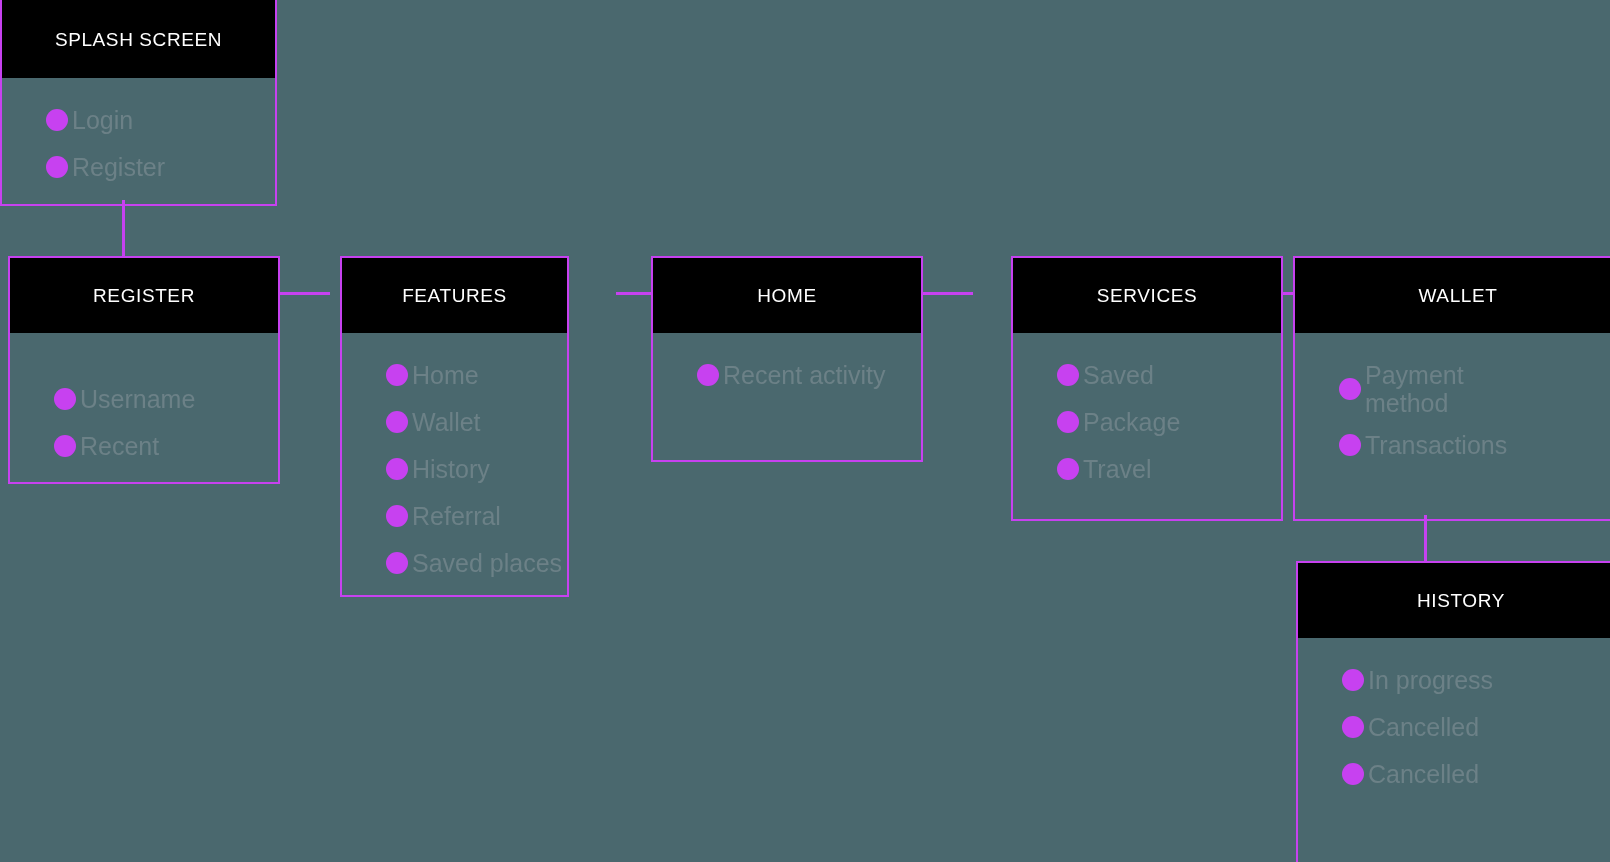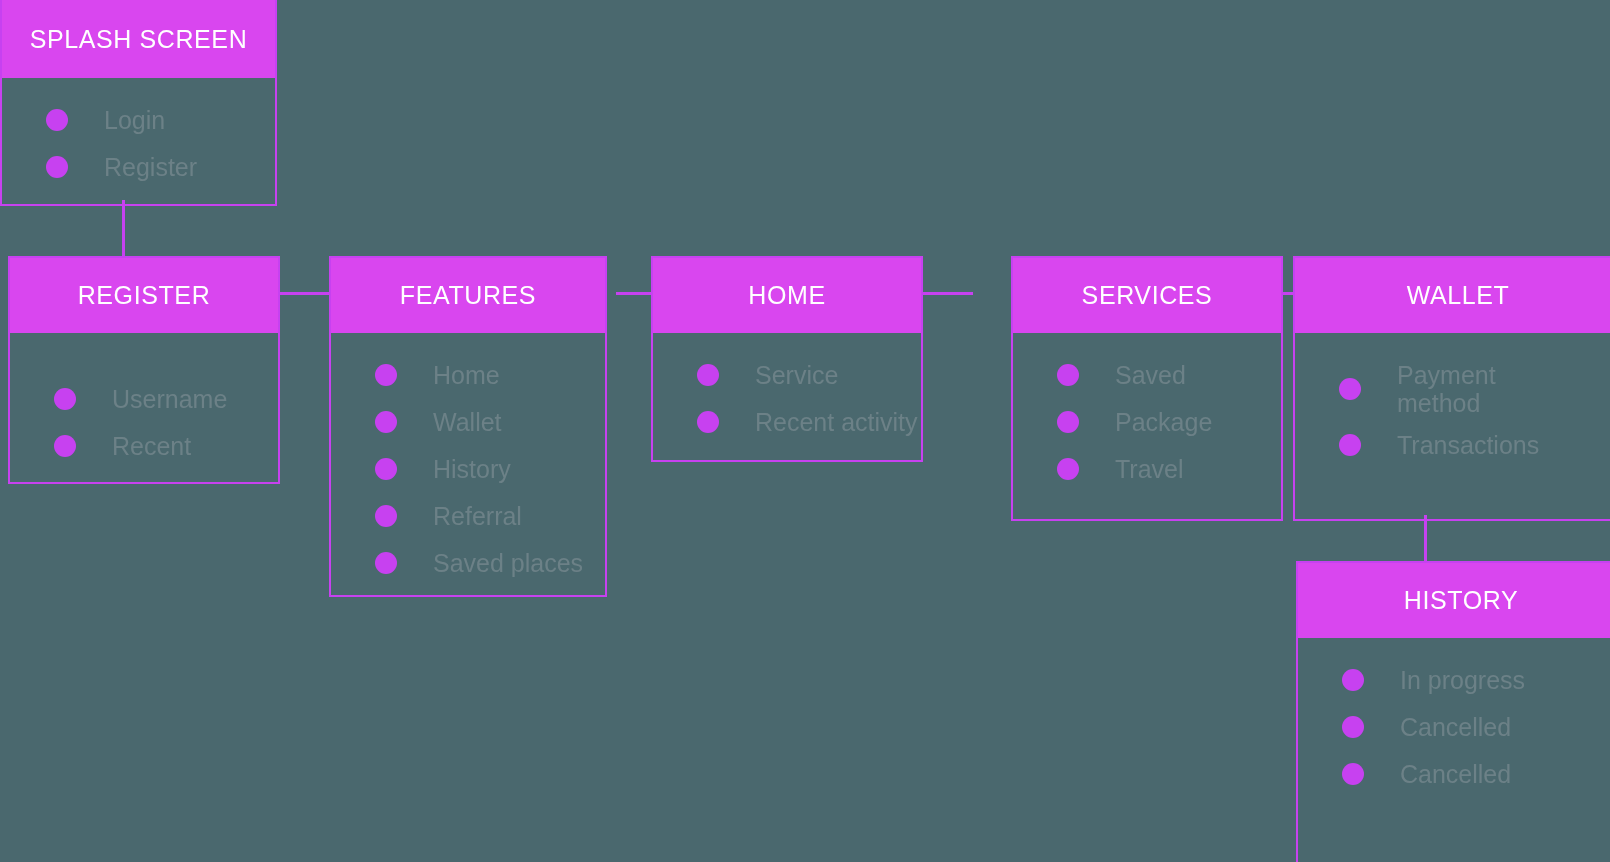--- a/index.html
+++ b/index.html
@@ -31,40 +31,40 @@
 
   
   .card {
     position: absolute;
     box-sizing: border-box;
     border: 2px solid #c741f0;
     background: transparent;
   }
   .card-header {
     box-sizing: border-box;
-    background: #d946ef;
+    background: #000000;
     color: #ffffff;
-    font-size: 25px;
+    font-size: 19px;
     line-height: 1;
     letter-spacing: 0.6px;
     display: flex;
     align-items: center;
     justify-content: center;
     text-align: center;
     font-weight: 400;
   }
   .card-body {
     box-sizing: border-box;
     padding: 28px 0 0 0;
     background: transparent;
   }
   .item {
     display: flex;
     align-items: center;
-    gap: 36px;
+    gap: 4px;
     padding: 0 0 0 44px;
     margin-bottom: 19px;
   }
   .bullet {
     flex: 0 0 auto;
     width: 22px;
     height: 22px;
     border-radius: 50%;
     background: #c741f0;
   }
@@ -78,21 +78,21 @@
 
   
   #card-splash           { left: 0px;    top: -2px;  width: 277px; }
   #card-splash .card-header  { height: 78px; }
   #card-splash .card-body    { height: 126px; }
 
   #card-register         { left: 8px;    top: 256px; width: 272px; }
   #card-register .card-header { height: 75px; }
   #card-register .card-body   { height: 125px; margin-top: 24px; }
 
-  #card-features         { left: 329px;  top: 256px; width: 278px; }
+  #card-features         { left: 340px;  top: 256px; width: 229px; }
   #card-features .card-header { height: 75px; }
   #card-features .card-body   { height: 262px; }
 
   #card-home             { left: 651px;  top: 256px; width: 272px; }
   #card-home .card-header     { height: 75px; }
   #card-home .card-body       { height: 127px; }
 
   #card-services         { left: 971px;  top: 256px; width: 272px; margin-left: 40px; }
   #card-services .card-header { height: 75px; }
   #card-services .card-body   { height: 186px; }
@@ -177,24 +177,20 @@
         <span class="item-label">Saved places</span>
       </div>
     </div>
   </div>
 
   <div class="card" id="card-home">
     <div class="card-header">HOME</div>
     <div class="card-body">
       <div class="item">
         <span class="bullet"></span>
-        <span class="item-label">Service</span>
-      </div>
-      <div class="item">
-        <span class="bullet"></span>
         <span class="item-label">Recent activity</span>
       </div>
     </div>
   </div>
 
   <div class="card" id="card-services">
     <div class="card-header">SERVICES</div>
     <div class="card-body">
       <div class="item">
         <span class="bullet"></span>

